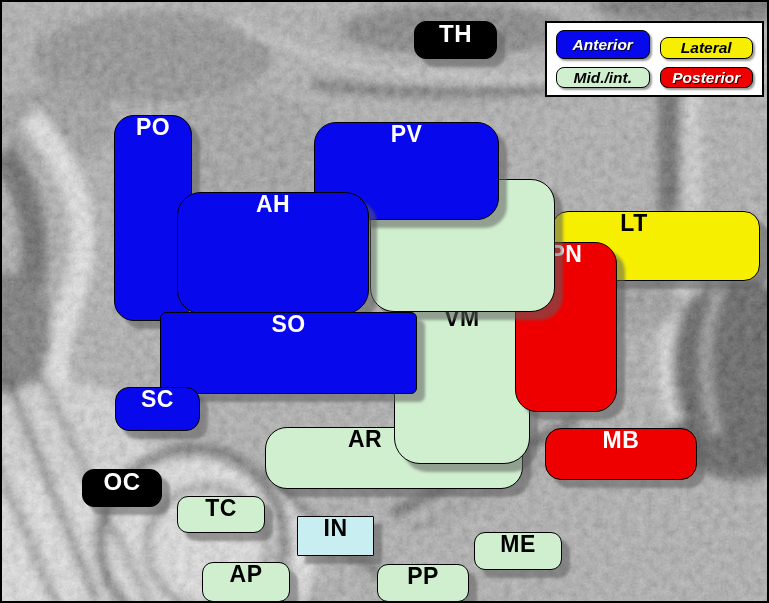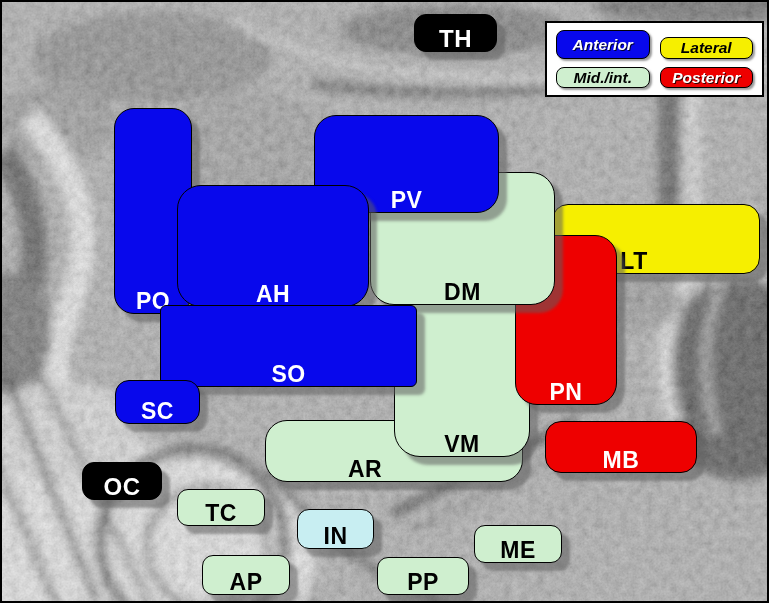--- a/index.html
+++ b/index.html
@@ -6,23 +6,24 @@
   html,body { background:#ffffff; }
   body { font-family:"Liberation Sans", sans-serif; }
 
   .stage {
     position:relative; width:769px; height:603px;
     border:2px solid #000; overflow:hidden; background:#a6a6a6;
   }
   .bg { position:absolute; left:0; top:0; z-index:0; }
 
   .block {
-    position:absolute; display:flex; align-items:flex-end; justify-content:center;
+    position:absolute; display:flex; align-items:flex-start; justify-content:center;
     border:1.6px solid #000;
     box-shadow:8px 8px 3px rgba(95,95,95,.55);
+    margin-top:7px;
   }
   .lbl { font-weight:bold; font-size:23px; letter-spacing:.5px; line-height:1; }
 
   .anterior   { background:var(--c-anterior,  #0808ec); }  .anterior  .lbl { color:#fff; }
   .lateral    { background:var(--c-lateral,   #f6ef00); }  .lateral   .lbl { color:#000; }
   .mid        { background:var(--c-mid-internal,#cfefcf);} .mid       .lbl { color:#000; }
   .posterior  { background:var(--c-posterior, #ee0000); }  .posterior .lbl { color:#fff; }
   .landmark   { background:var(--c-landmark,  #000000); }  .landmark  .lbl { color:#fff; font-size:24px; }
   .infn       { background:var(--c-infundibulum,#c8eef2);} .infn      .lbl { color:#000; }
 
@@ -138,21 +139,21 @@
   <div class="block mid" style="left:200px;top:553px;width:88px;height:40px;border-radius:11px;z-index:1">
     <span class="lbl">AP</span>
   </div>
   <div class="block mid" style="left:375px;top:555px;width:92px;height:38px;border-radius:11px;z-index:1">
     <span class="lbl">PP</span>
   </div>
   <div class="block mid" style="left:472px;top:523px;width:88px;height:38px;border-radius:11px;z-index:1">
     <span class="lbl">ME</span>
   </div>
 
-  <div class="block infn" style="left:295px;top:507px;width:77px;height:40px;border-radius:12px;z-index:1">
+  <div class="block infn" style="left:295px;top:507px;width:77px;height:40px;border-radius:1px;z-index:1">
     <span class="lbl">IN</span>
   </div>
 
   <div class="block lateral" style="left:550px;top:202px;width:208px;height:70px;border-radius:16px;z-index:1">
     <span class="lbl" style="padding-right:44px">LT</span>
   </div>
 
   <div class="block posterior" style="left:513px;top:233px;width:102px;height:170px;border-radius:22px;z-index:3">
     <span class="lbl">PN</span>
   </div>

